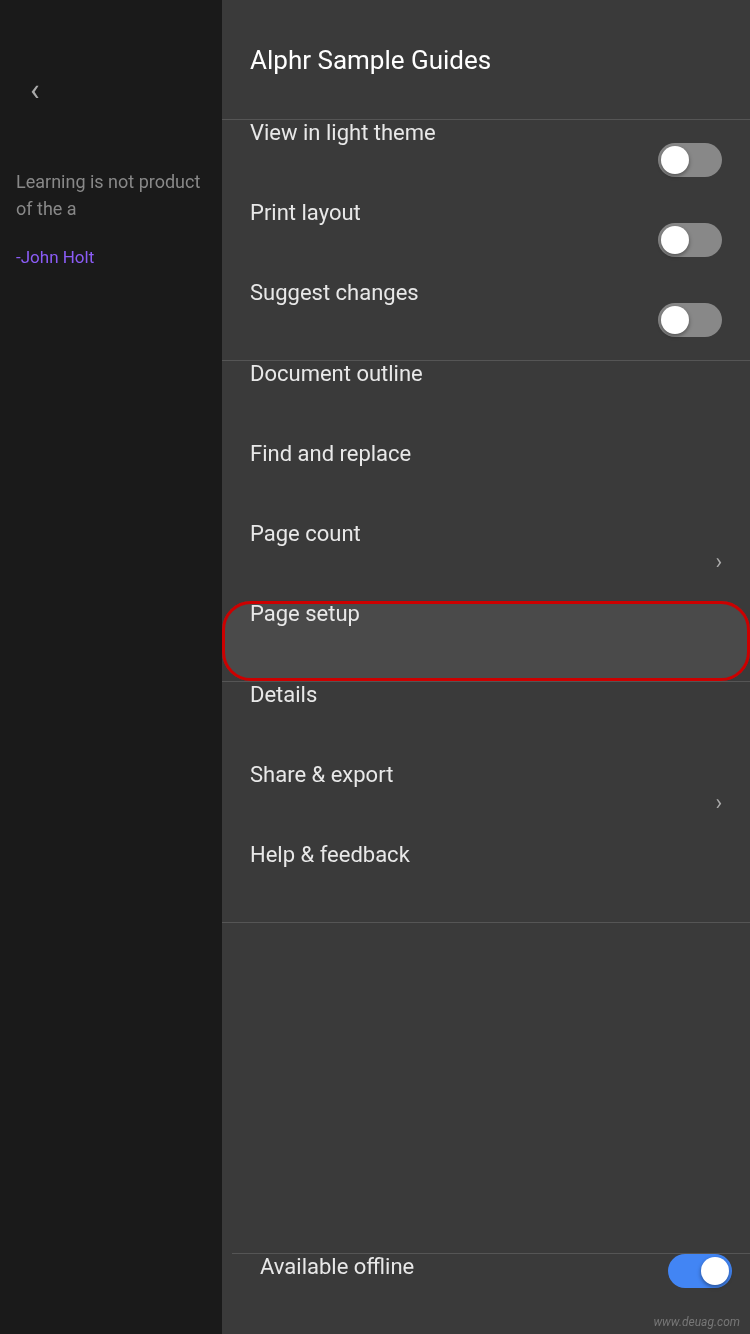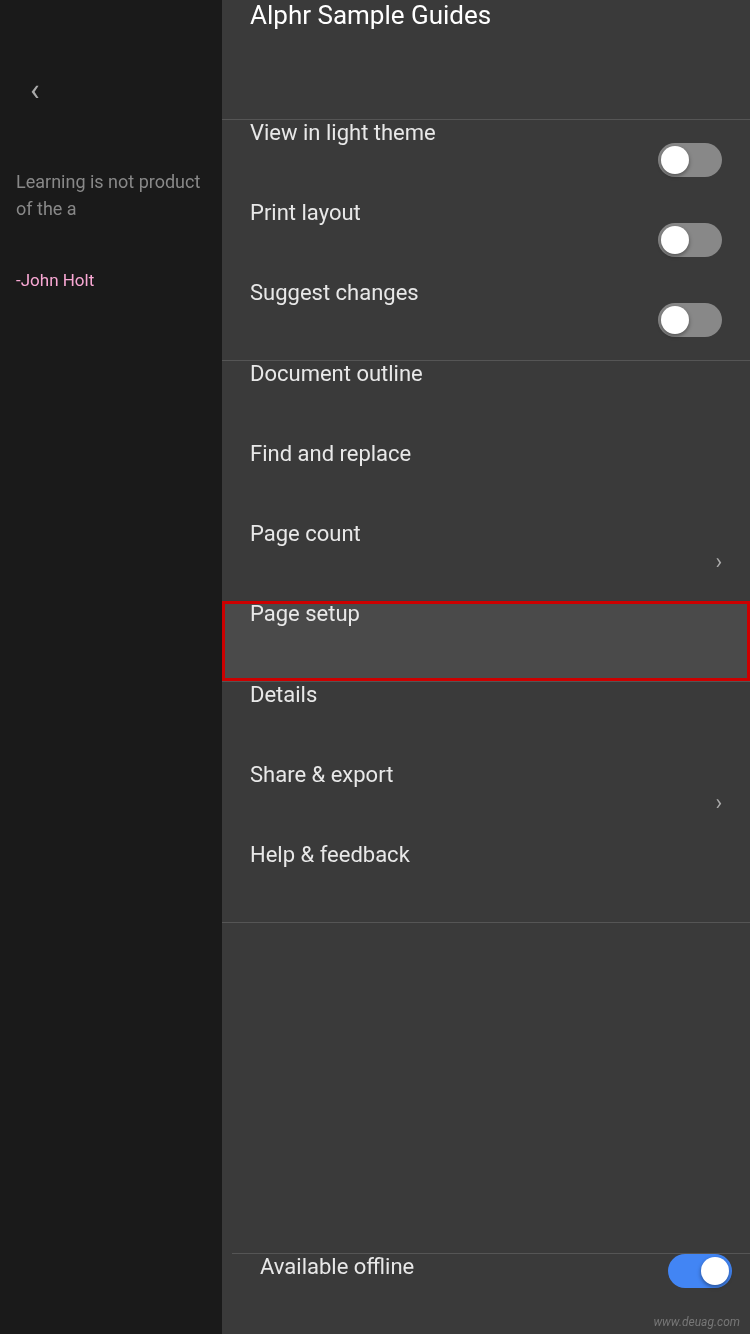--- a/index.html
+++ b/index.html
@@ -35,41 +35,42 @@
     }
 
     .doc-text {
       color: #888;
       font-size: 18px;
       line-height: 1.5;
       margin-top: 88px;
     }
 
     .doc-author {
-      color: #f9a8d4;
+      color: #8b5cf6;
       font-size: 17px;
-      margin-top: 48px;
+      margin-top: 25px;
     }
 
     
     .menu-panel {
       position: absolute;
       right: 0;
       top: 0;
       width: 528px;
       height: 100%;
       background: #3a3a3a;
     }
 
     
     .menu-header {
       background: #3a3a3a;
       padding: 0 28px;
       height: 120px;
       display: flex;
+      align-items: center;
       border-bottom: 1px solid #555;
     }
 
     .menu-title {
       color: #ffffff;
       font-size: 26px;
       font-weight: 400;
     }
 
     
@@ -160,20 +161,21 @@
       height: 1px;
       background: #555;
       margin: 0;
     }
 
     
     .menu-item.highlighted {
       background: #4a4a4a;
       outline: 3px solid #cc0000;
       outline-offset: -3px;
+      border-radius: 29px;
     }
 
     
     .bottom-section {
       position: absolute;
       bottom: 0;
       width: 100%;
       background: #3a3a3a;
       margin-left: 10px;
     }

